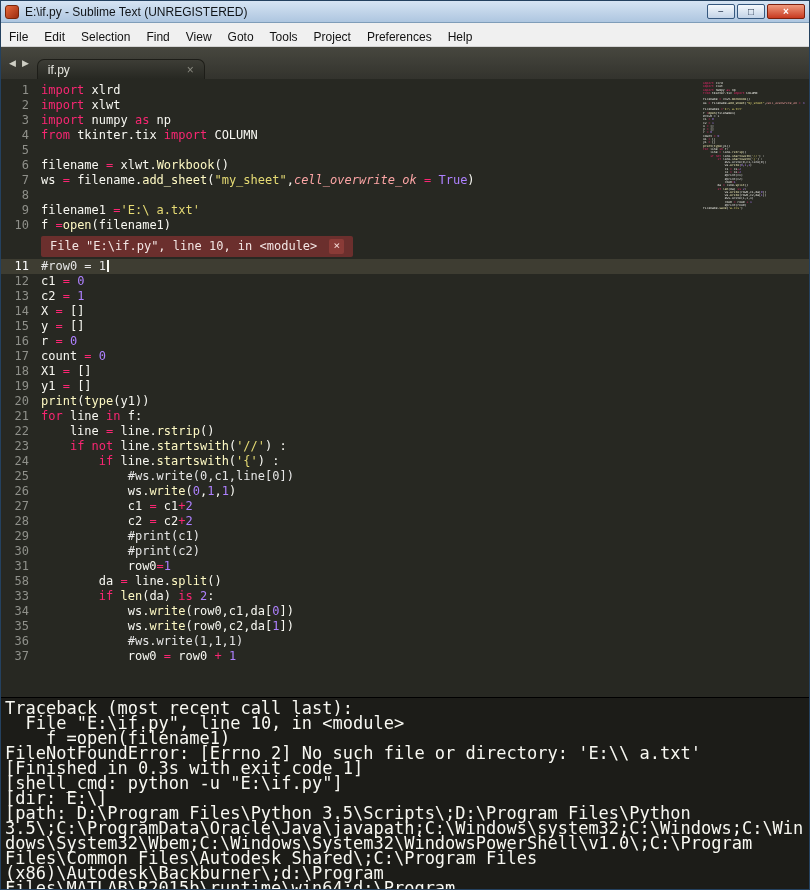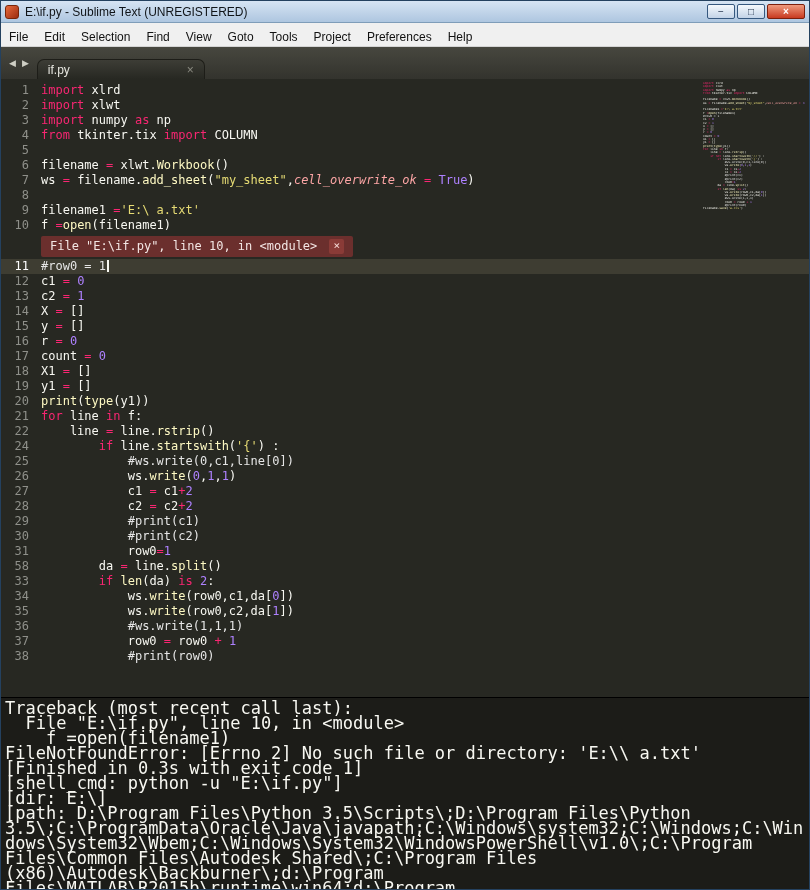--- a/index.html
+++ b/index.html
@@ -170,35 +170,35 @@
         <div class="code-line"><span class="gutter">13</span><span class="code-text"><span class="tok-p">c2 </span><span class="tok-k">=</span><span class="tok-p"> </span><span class="tok-d">1</span></span></div>
         <div class="code-line"><span class="gutter">14</span><span class="code-text"><span class="tok-p">X </span><span class="tok-k">=</span><span class="tok-p"> []</span></span></div>
         <div class="code-line"><span class="gutter">15</span><span class="code-text"><span class="tok-p">y </span><span class="tok-k">=</span><span class="tok-p"> []</span></span></div>
         <div class="code-line"><span class="gutter">16</span><span class="code-text"><span class="tok-p">r </span><span class="tok-k">=</span><span class="tok-p"> </span><span class="tok-d">0</span></span></div>
         <div class="code-line"><span class="gutter">17</span><span class="code-text"><span class="tok-p">count </span><span class="tok-k">=</span><span class="tok-p"> </span><span class="tok-d">0</span></span></div>
         <div class="code-line"><span class="gutter">18</span><span class="code-text"><span class="tok-p">X1 </span><span class="tok-k">=</span><span class="tok-p"> []</span></span></div>
         <div class="code-line"><span class="gutter">19</span><span class="code-text"><span class="tok-p">y1 </span><span class="tok-k">=</span><span class="tok-p"> []</span></span></div>
         <div class="code-line"><span class="gutter">20</span><span class="code-text"><span class="tok-f">print</span><span class="tok-p">(</span><span class="tok-f">type</span><span class="tok-p">(y1))</span></span></div>
         <div class="code-line"><span class="gutter">21</span><span class="code-text"><span class="tok-k">for</span><span class="tok-p"> line </span><span class="tok-k">in</span><span class="tok-p"> f:</span></span></div>
         <div class="code-line"><span class="gutter">22</span><span class="code-text"><span class="tok-p">    line </span><span class="tok-k">=</span><span class="tok-p"> line.</span><span class="tok-f">rstrip</span><span class="tok-p">()</span></span></div>
+        <div class="code-line"><span class="gutter">23</span><span class="code-text"><span class="tok-p">    </span><span class="tok-k">if</span><span class="tok-p"> </span><span class="tok-k">not</span><span class="tok-p"> line.</span><span class="tok-f">startswith</span><span class="tok-p">(</span><span class="tok-s">'//'</span><span class="tok-p">) :</span></span></div>
         <div class="code-line"><span class="gutter">24</span><span class="code-text"><span class="tok-p">        </span><span class="tok-k">if</span><span class="tok-p"> line.</span><span class="tok-f">startswith</span><span class="tok-p">(</span><span class="tok-s">'{'</span><span class="tok-p">) :</span></span></div>
         <div class="code-line"><span class="gutter">25</span><span class="code-text"><span class="tok-c">            #ws.write(0,c1,line[0])</span></span></div>
         <div class="code-line"><span class="gutter">26</span><span class="code-text"><span class="tok-p">            ws.</span><span class="tok-f">write</span><span class="tok-p">(</span><span class="tok-d">0</span><span class="tok-p">,</span><span class="tok-d">1</span><span class="tok-p">,</span><span class="tok-d">1</span><span class="tok-p">)</span></span></div>
         <div class="code-line"><span class="gutter">27</span><span class="code-text"><span class="tok-p">            c1 </span><span class="tok-k">=</span><span class="tok-p"> c1</span><span class="tok-k">+</span><span class="tok-d">2</span></span></div>
         <div class="code-line"><span class="gutter">28</span><span class="code-text"><span class="tok-p">            c2 </span><span class="tok-k">=</span><span class="tok-p"> c2</span><span class="tok-k">+</span><span class="tok-d">2</span></span></div>
         <div class="code-line"><span class="gutter">29</span><span class="code-text"><span class="tok-c">            #print(c1)</span></span></div>
         <div class="code-line"><span class="gutter">30</span><span class="code-text"><span class="tok-c">            #print(c2)</span></span></div>
         <div class="code-line"><span class="gutter">31</span><span class="code-text"><span class="tok-p">            row0</span><span class="tok-k">=</span><span class="tok-d">1</span></span></div>
         <div class="code-line"><span class="gutter">58</span><span class="code-text"><span class="tok-p">        da </span><span class="tok-k">=</span><span class="tok-p"> line.</span><span class="tok-f">split</span><span class="tok-p">()</span></span></div>
         <div class="code-line"><span class="gutter">33</span><span class="code-text"><span class="tok-p">        </span><span class="tok-k">if</span><span class="tok-p"> </span><span class="tok-f">len</span><span class="tok-p">(da) </span><span class="tok-k">is</span><span class="tok-p"> </span><span class="tok-d">2</span><span class="tok-p">:</span></span></div>
         <div class="code-line"><span class="gutter">34</span><span class="code-text"><span class="tok-p">            ws.</span><span class="tok-f">write</span><span class="tok-p">(row0,c1,da[</span><span class="tok-d">0</span><span class="tok-p">])</span></span></div>
         <div class="code-line"><span class="gutter">35</span><span class="code-text"><span class="tok-p">            ws.</span><span class="tok-f">write</span><span class="tok-p">(row0,c2,da[</span><span class="tok-d">1</span><span class="tok-p">])</span></span></div>
         <div class="code-line"><span class="gutter">36</span><span class="code-text"><span class="tok-c">            #ws.write(1,1,1)</span></span></div>
         <div class="code-line"><span class="gutter">37</span><span class="code-text"><span class="tok-p">            row0 </span><span class="tok-k">=</span><span class="tok-p"> row0 </span><span class="tok-k">+</span><span class="tok-p"> </span><span class="tok-d">1</span></span></div>
-        <div class="code-line"><span class="gutter">38</span><span class="code-text"><span class="tok-c">            #print(row0)</span></span></div>
       </div>
     <div class="minimap"><div class="mm-line"><span class="tok-k">import</span><span class="tok-p"> xlrd</span></div><div class="mm-line"><span class="tok-k">import</span><span class="tok-p"> xlwt</span></div><div class="mm-line"><span class="tok-k">import</span><span class="tok-p"> numpy </span><span class="tok-k">as</span><span class="tok-p"> np</span></div><div class="mm-line"><span class="tok-k">from</span><span class="tok-p"> tkinter.tix </span><span class="tok-k">import</span><span class="tok-p"> COLUMN</span></div><div class="mm-line"></div><div class="mm-line"><span class="tok-p">filename </span><span class="tok-k">=</span><span class="tok-p"> xlwt.</span><span class="tok-f">Workbook</span><span class="tok-p">()</span></div><div class="mm-line"><span class="tok-p">ws </span><span class="tok-k">=</span><span class="tok-p"> filename.</span><span class="tok-f">add_sheet</span><span class="tok-p">(</span><span class="tok-s">"my_sheet"</span><span class="tok-p">,</span><span class="tok-a">cell_overwrite_ok</span><span class="tok-p"> </span><span class="tok-k">=</span><span class="tok-p"> </span><span class="tok-d">True</span></div><div class="mm-line"></div><div class="mm-line"><span class="tok-p">filename1 </span><span class="tok-k">=</span><span class="tok-s">'E:\ a.txt'</span></div><div class="mm-line"><span class="tok-p">f </span><span class="tok-k">=</span><span class="tok-f">open</span><span class="tok-p">(filename1)</span></div><div class="mm-line"><span class="tok-c">#row0 = 1</span></div><div class="mm-line"><span class="tok-p">c1 </span><span class="tok-k">=</span><span class="tok-p"> </span><span class="tok-d">0</span></div><div class="mm-line"><span class="tok-p">c2 </span><span class="tok-k">=</span><span class="tok-p"> </span><span class="tok-d">1</span></div><div class="mm-line"><span class="tok-p">X </span><span class="tok-k">=</span><span class="tok-p"> []</span></div><div class="mm-line"><span class="tok-p">y </span><span class="tok-k">=</span><span class="tok-p"> []</span></div><div class="mm-line"><span class="tok-p">r </span><span class="tok-k">=</span><span class="tok-p"> </span><span class="tok-d">0</span></div><div class="mm-line"><span class="tok-p">count </span><span class="tok-k">=</span><span class="tok-p"> </span><span class="tok-d">0</span></div><div class="mm-line"><span class="tok-p">X1 </span><span class="tok-k">=</span><span class="tok-p"> []</span></div><div class="mm-line"><span class="tok-p">y1 </span><span class="tok-k">=</span><span class="tok-p"> []</span></div><div class="mm-line"><span class="tok-f">print</span><span class="tok-p">(</span><span class="tok-f">type</span><span class="tok-p">(y1))</span></div><div class="mm-line"><span class="tok-k">for</span><span class="tok-p"> line </span><span class="tok-k">in</span><span class="tok-p"> f:</span></div><div class="mm-line"><span class="tok-p">    line </span><span class="tok-k">=</span><span class="tok-p"> line.</span><span class="tok-f">rstrip</span><span class="tok-p">()</span></div><div class="mm-line"><span class="tok-p">    </span><span class="tok-k">if</span><span class="tok-p"> </span><span class="tok-k">not</span><span class="tok-p"> line.</span><span class="tok-f">startswith</span><span class="tok-p">(</span><span class="tok-s">'//'</span><span class="tok-p">) :</span></div><div class="mm-line"><span class="tok-p">        </span><span class="tok-k">if</span><span class="tok-p"> line.</span><span class="tok-f">startswith</span><span class="tok-p">(</span><span class="tok-s">'{'</span><span class="tok-p">) :</span></div><div class="mm-line"><span class="tok-c">            #ws.write(0,c1,line[0])</span></div><div class="mm-line"><span class="tok-p">            ws.</span><span class="tok-f">write</span><span class="tok-p">(</span><span class="tok-d">0</span><span class="tok-p">,</span><span class="tok-d">1</span><span class="tok-p">,</span><span class="tok-d">1</span><span class="tok-p">)</span></div><div class="mm-line"><span class="tok-p">            c1 </span><span class="tok-k">=</span><span class="tok-p"> c1</span><span class="tok-k">+</span><span class="tok-d">2</span></div><div class="mm-line"><span class="tok-p">            c2 </span><span class="tok-k">=</span><span class="tok-p"> c2</span><span class="tok-k">+</span><span class="tok-d">2</span></div><div class="mm-line"><span class="tok-c">            #print(c1)</span></div><div class="mm-line"><span class="tok-c">            #print(c2)</span></div><div class="mm-line"><span class="tok-p">            row0</span><span class="tok-k">=</span><span class="tok-d">1</span></div><div class="mm-line"><span class="tok-p">        da </span><span class="tok-k">=</span><span class="tok-p"> line.</span><span class="tok-f">split</span><span class="tok-p">()</span></div><div class="mm-line"><span class="tok-p">        </span><span class="tok-k">if</span><span class="tok-p"> </span><span class="tok-f">len</span><span class="tok-p">(da) </span><span class="tok-k">is</span><span class="tok-p"> </span><span class="tok-d">2</span><span class="tok-p">:</span></div><div class="mm-line"><span class="tok-p">            ws.</span><span class="tok-f">write</span><span class="tok-p">(row0,c1,da[</span><span class="tok-d">0</span><span class="tok-p">])</span></div><div class="mm-line"><span class="tok-p">            ws.</span><span class="tok-f">write</span><span class="tok-p">(row0,c2,da[</span><span class="tok-d">1</span><span class="tok-p">])</span></div><div class="mm-line"><span class="tok-c">            #ws.write(1,1,1)</span></div><div class="mm-line"><span class="tok-p">            row0 </span><span class="tok-k">=</span><span class="tok-p"> row0 </span><span class="tok-k">+</span><span class="tok-p"> </span><span class="tok-d">1</span></div><div class="mm-line"><span class="tok-c">            #print(row0)</span></div><div class="mm-line"><span class="tok-p">filename.</span><span class="tok-f">save</span><span class="tok-p">(</span><span class="tok-s">'a.xls'</span><span class="tok-p">)</span></div></div>
   </div>
 
   <div class="console">
     <div>
         <div class="console-line">Traceback (most recent call last):</div>
         <div class="console-line">  File "E:\if.py", line 10, in &lt;module&gt;</div>
         <div class="console-line">    f =open(filename1)</div>
         <div class="console-line">FileNotFoundError: [Errno 2] No such file or directory: 'E:\\ a.txt'</div>

